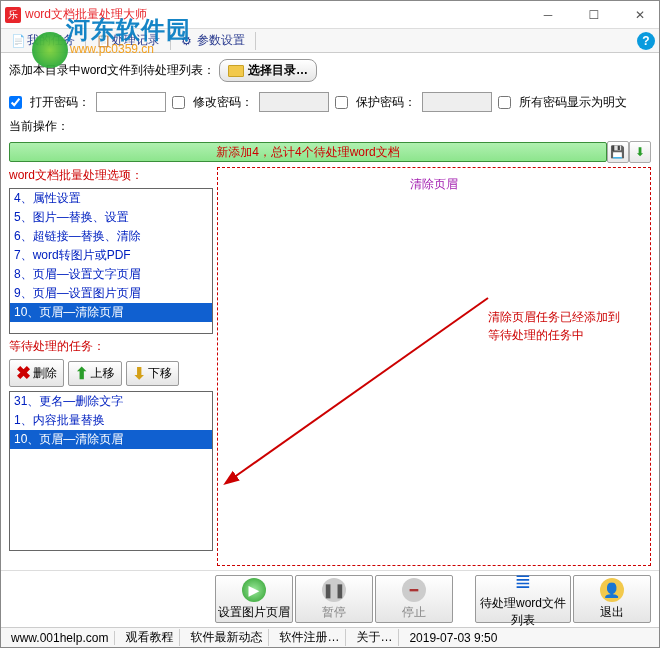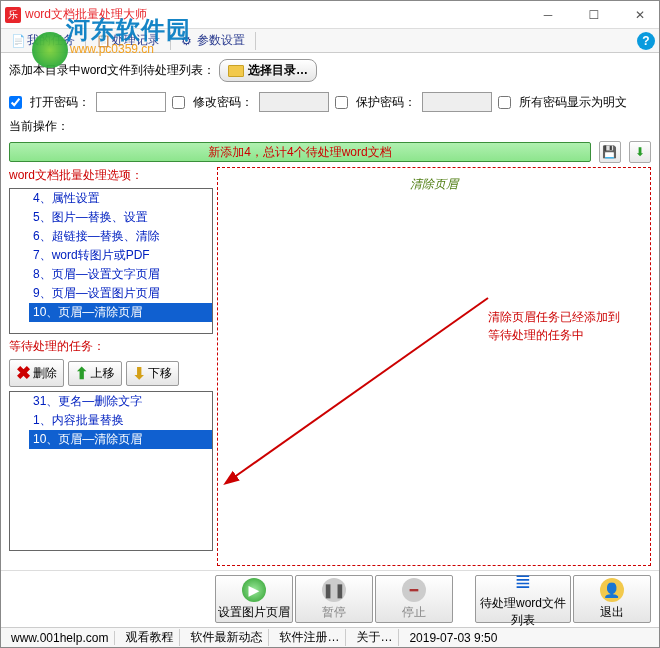--- a/index.html
+++ b/index.html
@@ -22,41 +22,41 @@
 .row-path { display: flex; align-items: center; padding: 6px 8px; gap: 4px; }
 .row-path label { white-space: nowrap; }
 .row-path input[type=text] { flex: 1; border: 1px solid #999; height: 20px; padding: 0 4px; background: #fff; }
 .btn-folder { display: flex; align-items: center; gap: 4px; border: 1px solid #999; background: linear-gradient(#fff,#e5e5e5); padding: 2px 8px; border-radius: 8px; font-weight: bold; cursor: default; }
 .btn-folder .folder-icon { width: 16px; height: 12px; background: #f2c94c; border: 1px solid #c9a227; border-radius: 1px; display: inline-block; }
 .row-pw { display: flex; align-items: center; padding: 4px 8px; gap: 6px; }
 .row-pw input[type=checkbox] { margin-right: 2px; }
 .row-pw input[type=text] { border: 1px solid #999; height: 20px; width: 70px; padding: 0 2px; background:#fff; }
 .row-pw input[type=text].dis { background: #eee; }
 .row-cur { padding: 2px 8px 6px; }
-.status-line { margin: 0 8px; display: flex; align-items: center; gap: 8px; }
+.status-line { margin: 0 8px; display: flex; align-items: center; gap: 0; }
 .status-bar { flex: 1; height: 20px; border: 1px solid #3a8f3a; background: linear-gradient(#b0f0b0,#8de58d); display: flex; align-items: center; justify-content: center; color: #c00; border-radius: 2px; }
 .icon-btn { width: 22px; height: 22px; border: 1px solid #aaa; background: linear-gradient(#fff,#e8e8e8); display: flex; align-items: center; justify-content: center; border-radius: 2px; cursor: default; }
 .main-split { display: flex; flex: 1; padding: 4px 8px; gap: 4px; min-height: 0; }
 .left-panel { width: 204px; display: flex; flex-direction: column; gap: 4px; }
 .group-label { color: #c00; }
 .listbox { border: 1px solid #666; background: #fff; overflow: hidden; }
 .listbox.options { height: 146px; }
 .listbox.tasks { height: 160px; }
-.listbox .item { padding: 1px 4px; color: #0020c0; white-space: nowrap; cursor: default; margin-left: 19px; }
+.listbox .item { padding: 1px 4px; color: #0020c0; white-space: nowrap; cursor: default; }
 .listbox .item.selected { background: #1060d0; color: #fff; }
 .move-btns { display: flex; gap: 4px; align-items: center; }
 .move-btn { display: flex; align-items: center; gap: 2px; border: 1px solid #999; background: linear-gradient(#fff,#e5e5e5); padding: 2px 6px; border-radius: 2px; cursor: default; }
 .move-btn .x-icon { color: #c00; font-size: 18px; font-weight: bold; }
 .move-btn .arrow { font-size: 16px; font-weight: bold; }
 .move-btn .arrow.up { color: #2a9d2a; }
 .move-btn .arrow.down { color: #d4a017; }
 .note-box { border: 1px dashed #c00; padding: 4px; color: #0020c0; line-height: 1.4; }
 .note-box .note-head { color: #000; }
 .right-panel { flex: 1; border: 1px dashed #c00; background: #fff; position: relative; }
-.right-panel .r-t1 { position: absolute; top: 8px; left: 50%; transform: translateX(-50%); color: #4d7c0f; font-style: italic; }
+.right-panel .r-t1 { position: absolute; top: 8px; left: 50%; transform: translateX(-50%); color: #a21caf; }
 .right-panel .r-t2 { position: absolute; top: 140px; left: 270px; color: #c00; line-height: 1.5; }
 .right-panel svg.arrow-svg { position: absolute; top: 0; left: 0; }
 .bottom-btns { display: flex; align-items: center; padding: 4px 8px; gap: 2px; border-top: 1px solid #ddd; }
 .big-btn { display: flex; flex-direction: column; align-items: center; justify-content: center; border: 1px solid #999; background: linear-gradient(#fff,#e5e5e5); border-radius: 2px; width: 78px; height: 48px; cursor: default; }
 .big-btn.disabled { color: #888; }
 .big-btn .bicon { width: 24px; height: 24px; border-radius: 50%; display: flex; align-items: center; justify-content: center; font-size: 14px; margin-bottom: 2px; }
 .big-btn.play .bicon { background: radial-gradient(#9be89b,#2a9d2a); color: #fff; }
 .big-btn.pause .bicon { background: #ccc; color: #555; }
 .big-btn.stop .bicon { background: #ccc; color: #a33; }
 .big-btn.list .bicon { background: none; color: #1060d0; font-size: 20px; border-radius: 0; }

